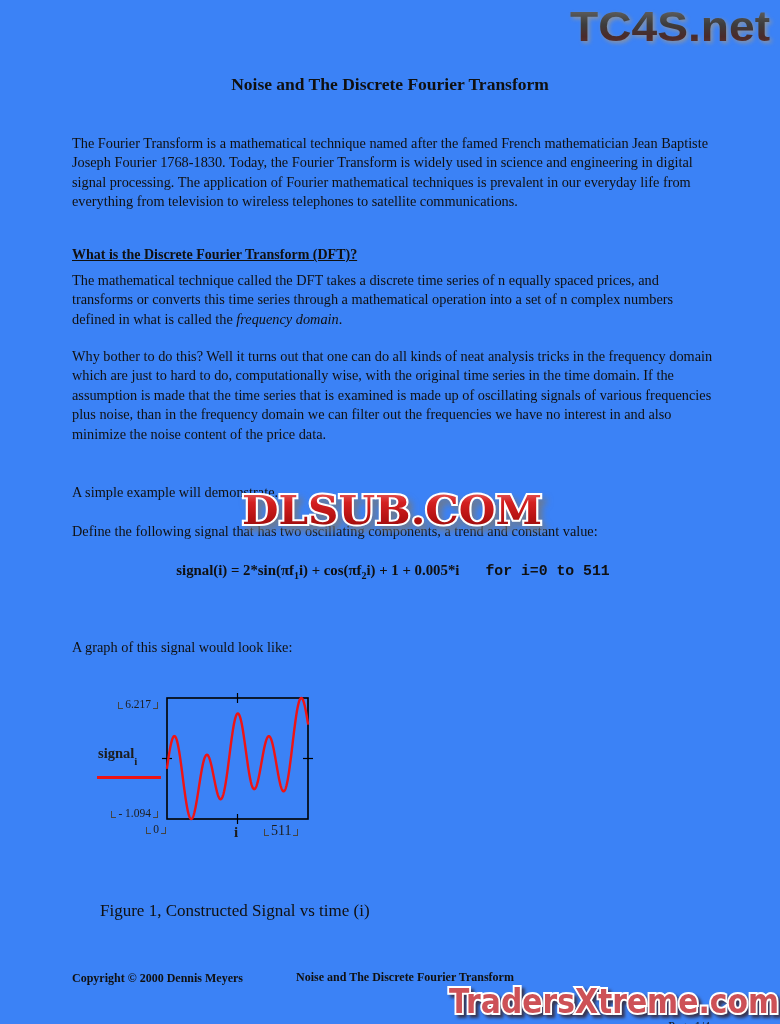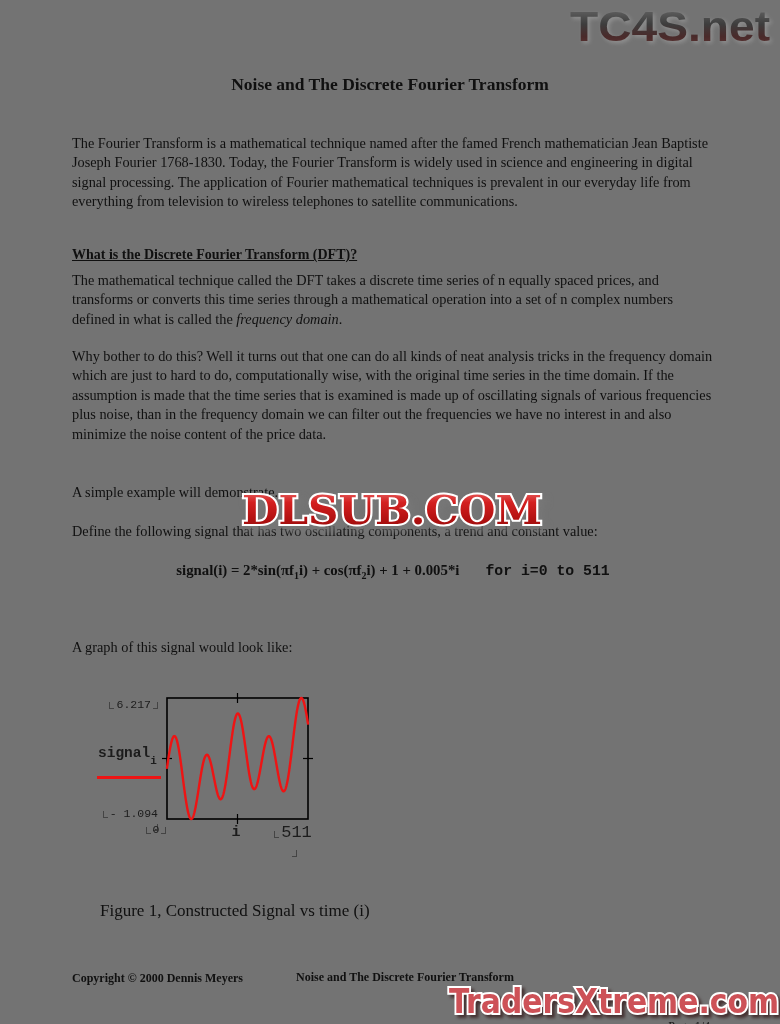--- a/index.html
+++ b/index.html
@@ -1,17 +1,17 @@
 <!DOCTYPE html>
 <html><head>
 <meta charset="utf-8">
 <style>
   html,body{margin:0;padding:0;background:#e8e8e8;}
   .page{
-    position:relative;width:780px;height:1024px;background:#737373;
+    position:relative;width:780px;height:1024px;background:#3b82f6;
     margin:0 auto;overflow:hidden;
     font-family:"Liberation Serif", serif;color:#101010;
   }
   .abs{position:absolute;}
   
   .doc-title{left:0;top:74px;width:780px;text-align:center;font-size:17.5px;font-weight:bold;}
   .body-text{left:72px;width:642px;font-size:14.3px;line-height:19.4px;margin:0;}
   .h2{left:72px;width:642px;font-size:14px;font-weight:bold;margin:0;text-decoration:underline;}
   .eq-line{left:72px;width:642px;text-align:center;font-size:14.8px;font-weight:bold;}
   .where-line{left:72px;width:642px;font-size:15px;font-weight:bold;}
@@ -20,25 +20,25 @@
   .caption{left:100px;top:901px;font-size:17px;text-align:right;}
   
   .footer-copy{left:72px;top:971px;font-size:12px;font-weight:bold;}
   .footer-center{left:240px;top:970px;width:330px;text-align:center;font-size:12px;font-weight:bold;}
   .footer-page{left:610px;top:971px;width:100px;text-align:right;font-size:12px;margin-top:48px;}
   
   .logo-tc4s{right:2px;top:0px;filter:drop-shadow(2px 2px 2px rgba(150,150,150,0.9));}
   .wm-dlsub{left:225px;top:480px;filter:drop-shadow(4px 5px 3px rgba(120,120,120,0.8));z-index:30;}
   .wm-traders{left:444px;top:979px;filter:drop-shadow(3px 3px 1.5px rgba(55,30,30,0.75));z-index:30;}
   
-  .fig-label{font-family:Liberation Mono, monospace;color:#1c1c1c;}
+  .fig-label{font-family:Liberation Serif, serif;color:#1c1c1c;}
   .ymax-label{left:106px;top:698px;width:52px;text-align:right;font-size:11.5px;}
   .ymin-label{left:96px;top:807px;width:62px;text-align:right;font-size:11.5px;}
   .x0-label{left:144px;top:823px;width:24px;text-align:center;font-size:11.5px;}
-  .x511-label{left:274px;top:823px;width:38px;text-align:center;font-size:17px;}
+  .x511-label{left:264px;top:823px;width:38px;text-align:left;font-size:14px;}
   .xaxis-label{left:228px;top:824px;width:16px;text-align:center;font-size:15px;font-weight:bold;}
   .trace-label{left:98px;top:745px;font-size:14.5px;font-weight:bold;}
   .trace-label sub{font-size:11px;font-weight:bold;position:relative;top:3px;}
   .legend-line{left:97px;top:776px;width:64px;height:2.6px;background:#ee1414;}
   .plot-svg{left:166px;top:697px;overflow:visible;}
   
   .cnr{display:inline-block;width:4px;height:6px;vertical-align:-1px;}
   .cnr-l{border-left:1px solid #444;border-bottom:1px solid #444;margin-right:2px;}
   .cnr-r{border-right:1px solid #444;border-bottom:1px solid #444;margin-left:2px;}
 </style>

